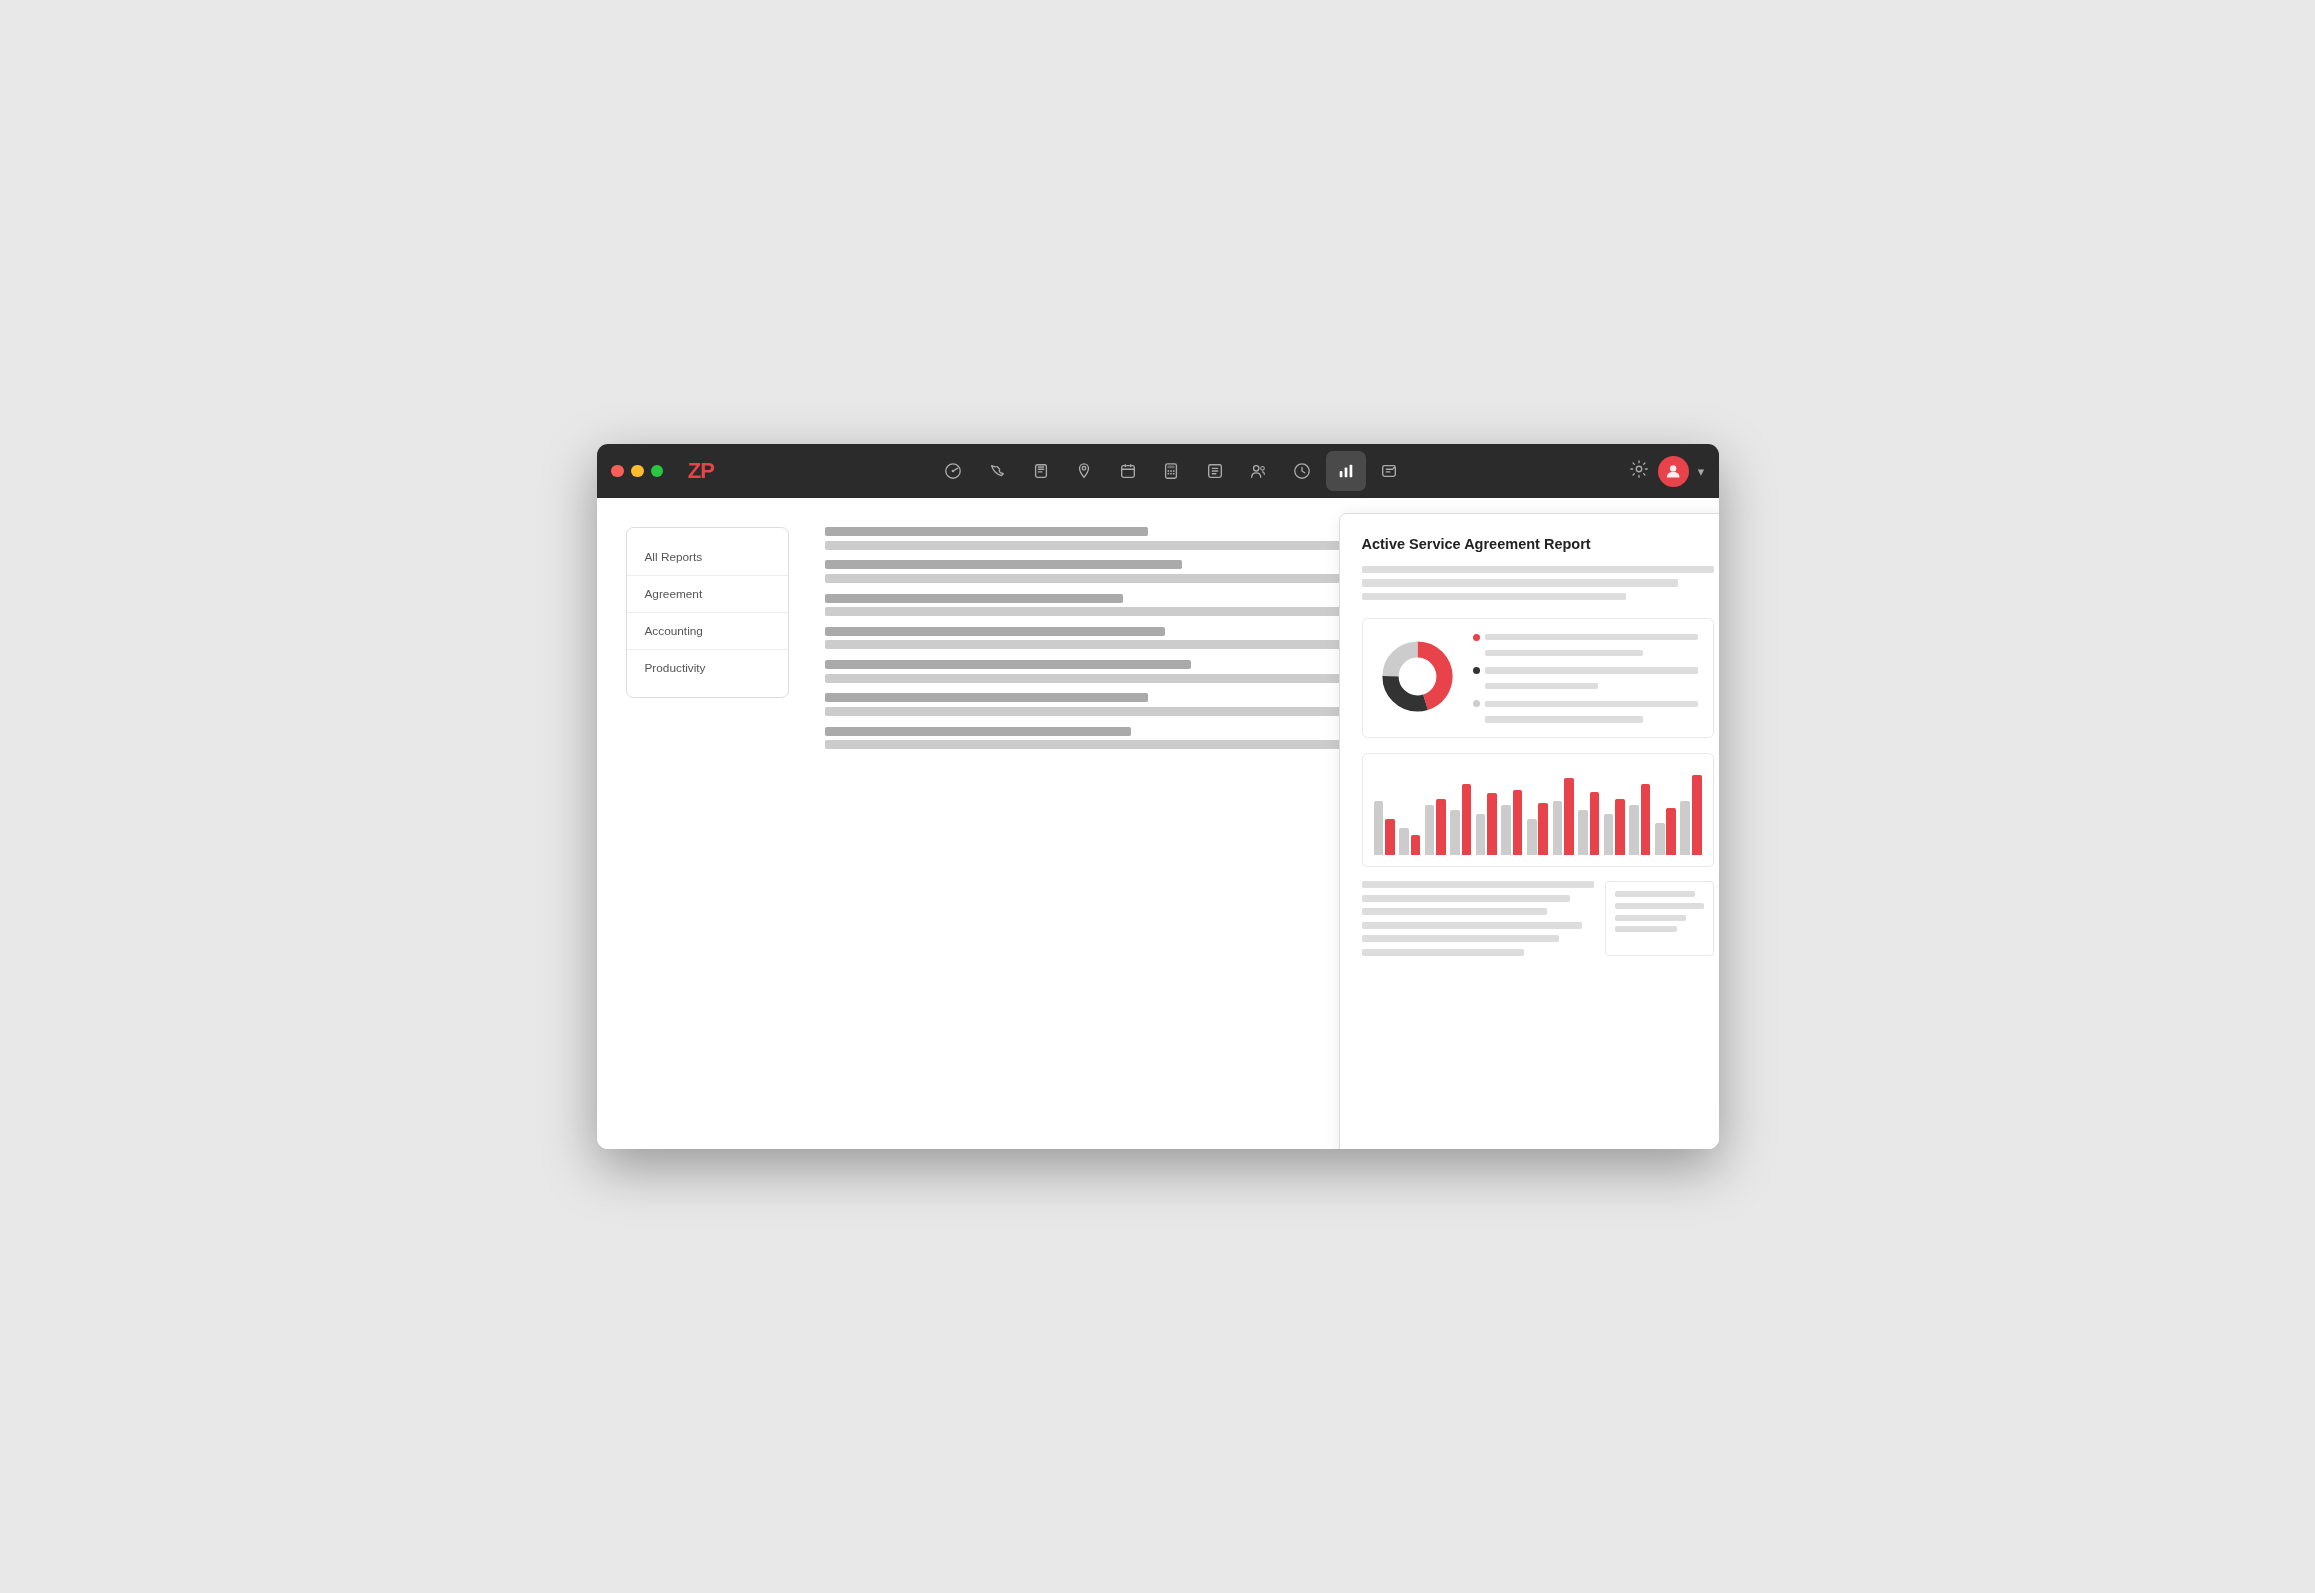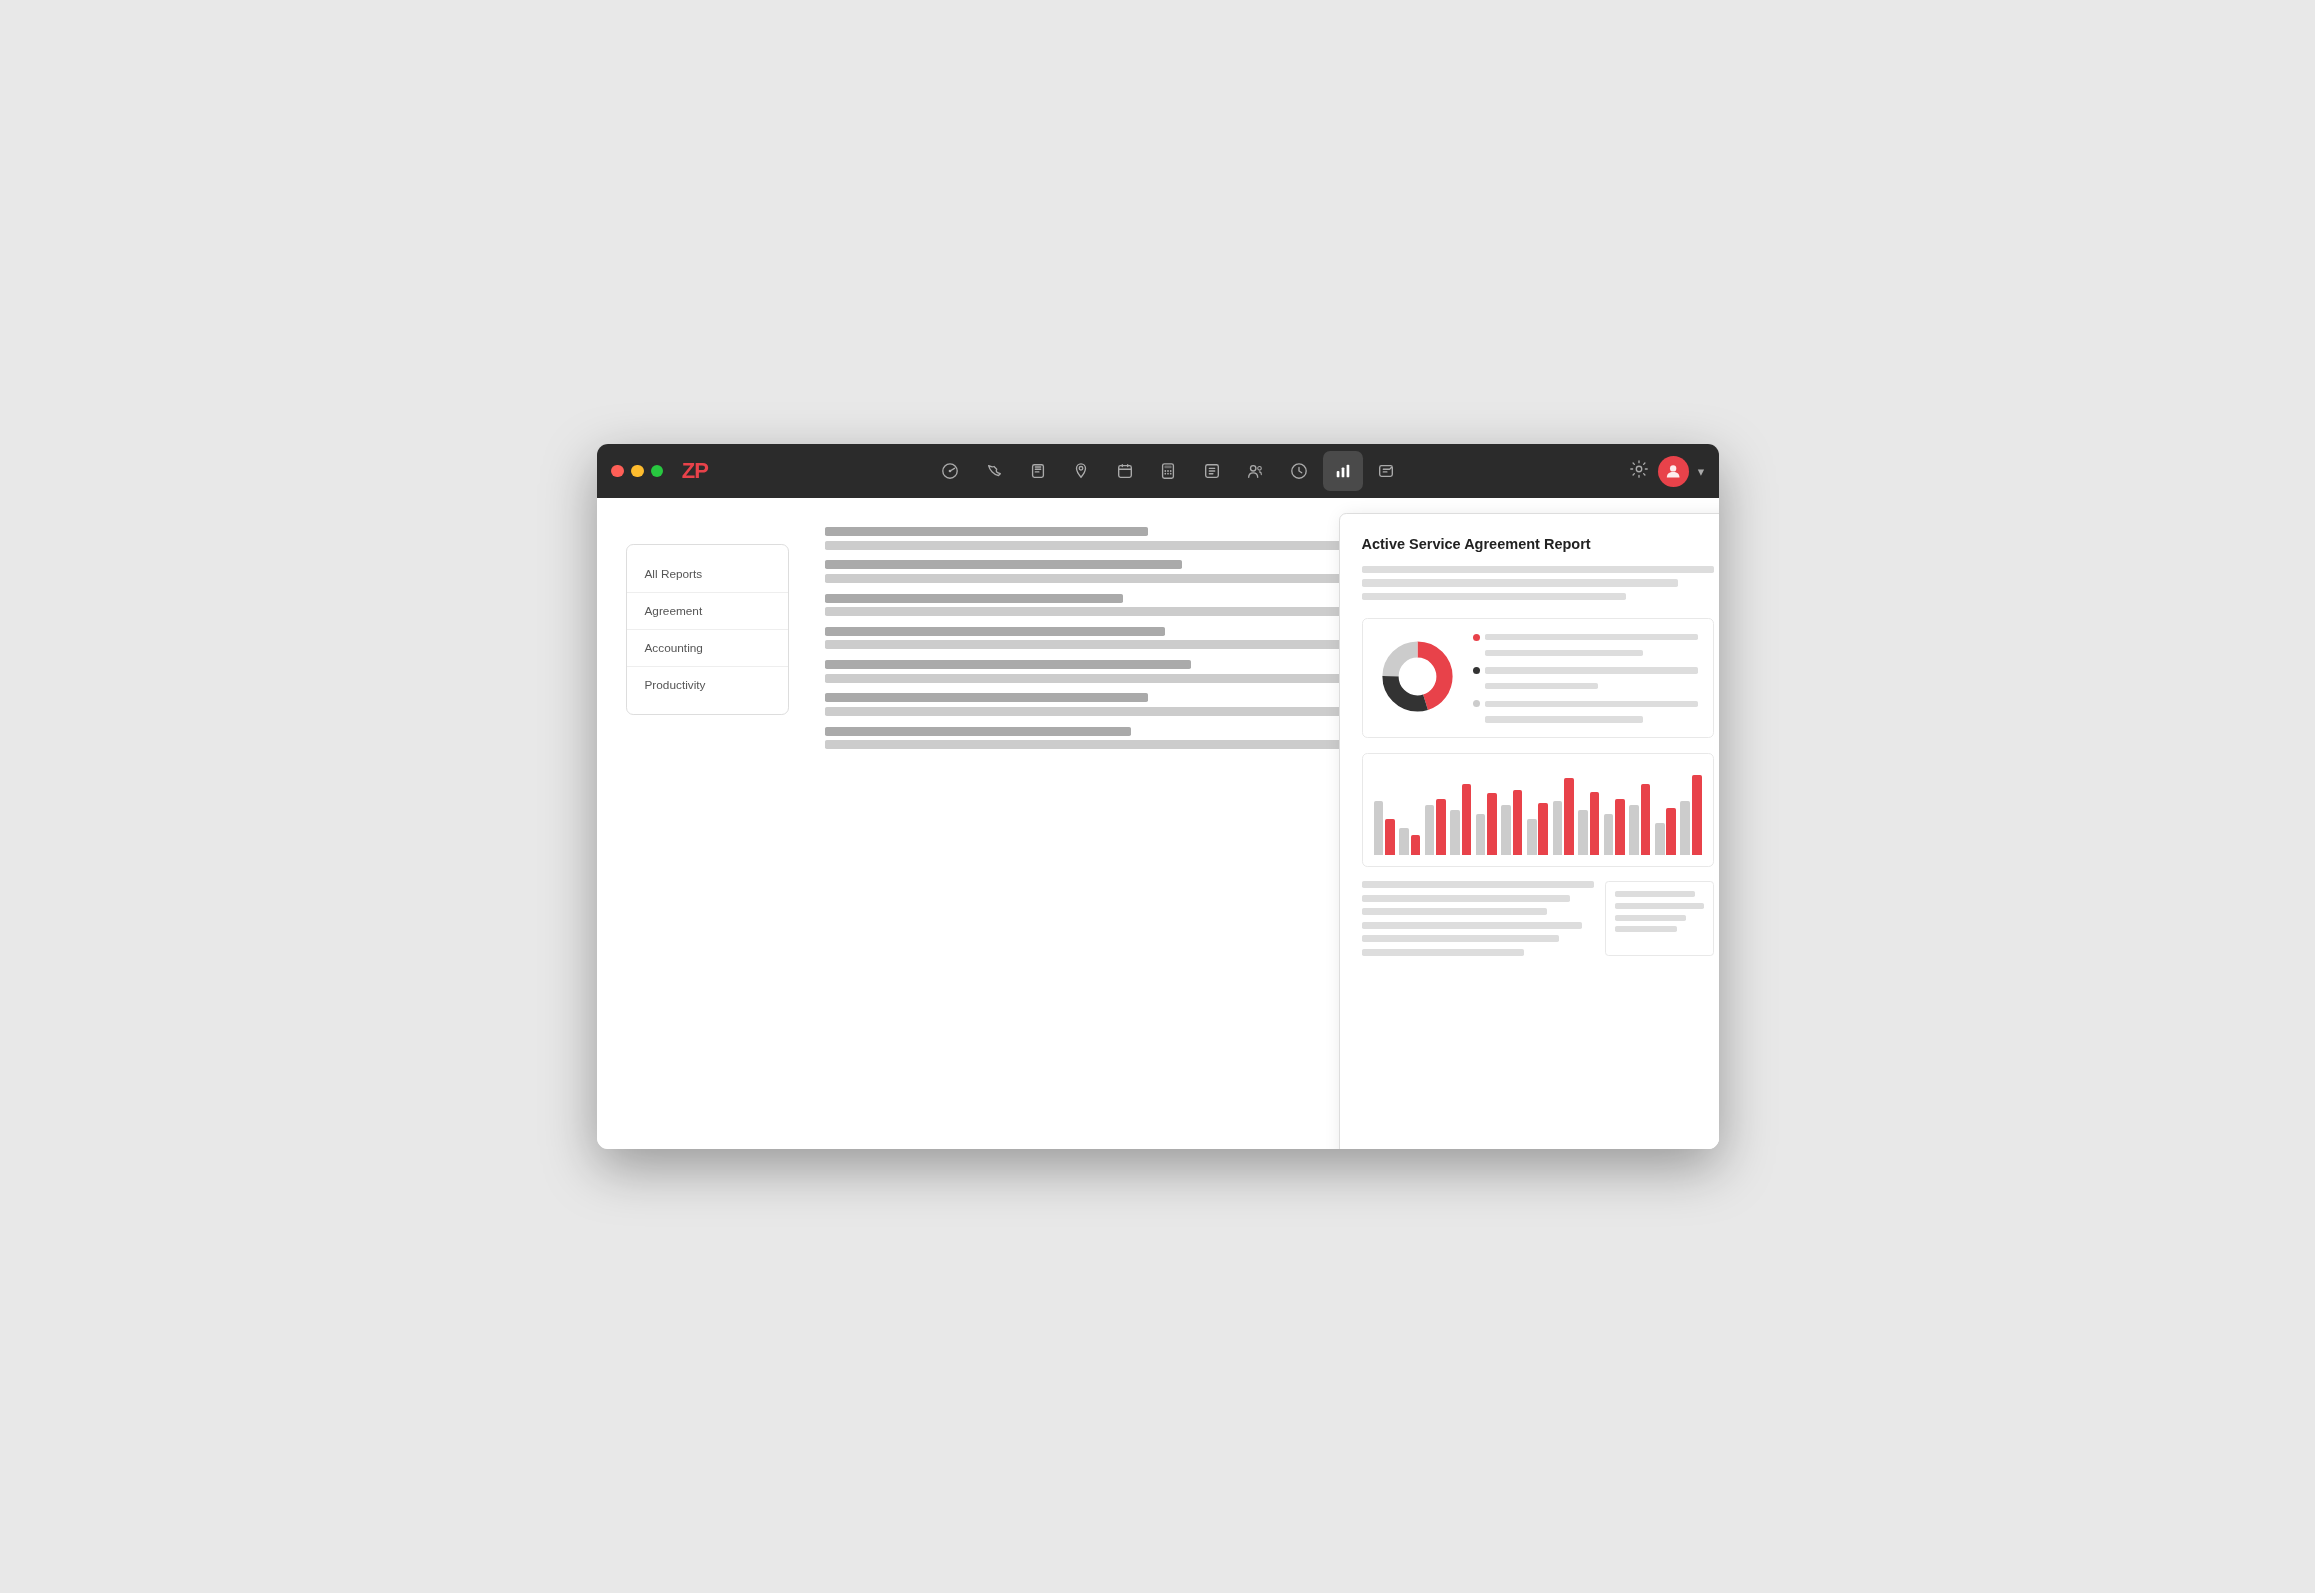--- a/index.html
+++ b/index.html
@@ -21,21 +21,21 @@
       box-shadow: 0 18px 54px rgba(0,0,0,0.35);
     }
 
     
     .title-bar {
       background: #2b2b2b;
       height: 54px;
       display: flex;
       align-items: center;
       padding: 0 14.5px;
-      gap: 11px;
+      gap: 17px;
       position: relative;
     }
 
     .traffic-lights {
       display: flex;
       gap: 7.2px;
       align-items: center;
       flex-shrink: 0;
     }
 
@@ -126,21 +126,20 @@
 
     
     .sidebar {
       width: 163px;
       flex-shrink: 0;
       border: 0.9px solid #ddd;
       border-radius: 7.2px;
       padding: 11px 0;
       height: fit-content;
       background: white;
-      margin-top: 17px;
     }
 
     .sidebar-item {
       padding: 11px 18px;
       font-size: 11.8px;
       color: #555;
       cursor: pointer;
       border-bottom: 0.9px solid #eee;
     }
 

